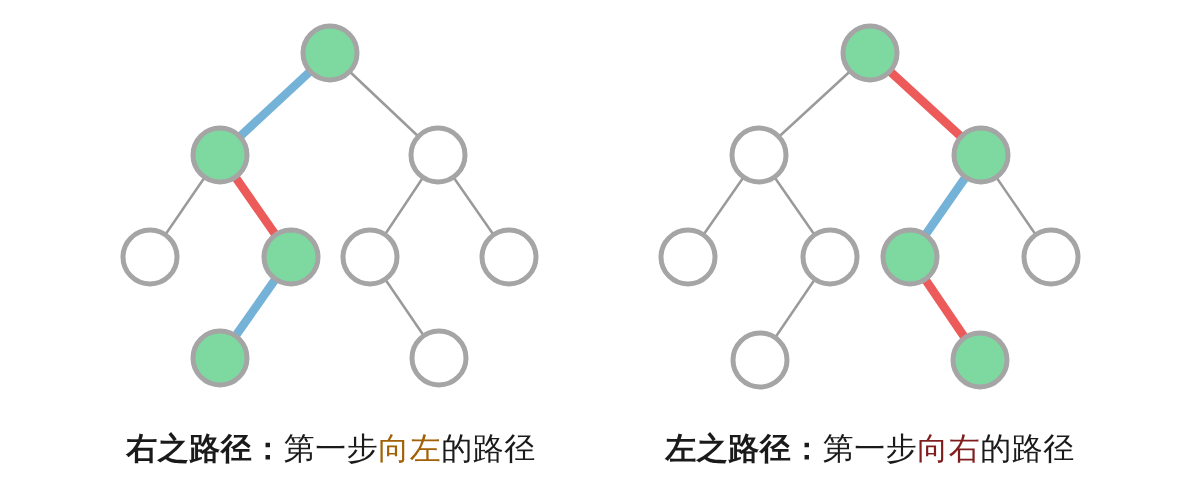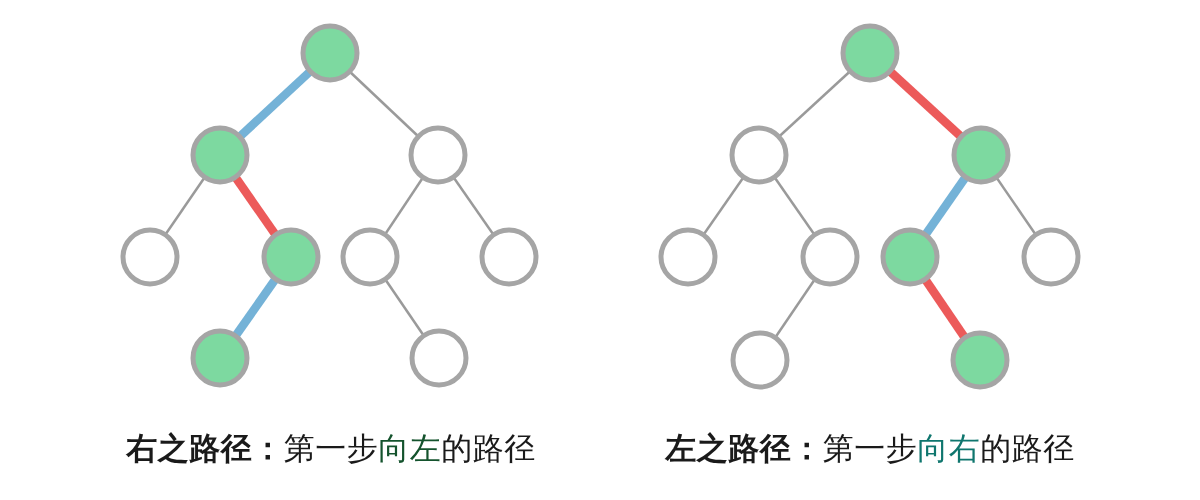--- a/index.html
+++ b/index.html
@@ -64,20 +64,20 @@
         <circle cx="688" cy="257" r="27" fill="#ffffff" stroke="#a5a5a5" stroke-width="5"></circle>
         <circle cx="830" cy="257" r="27" fill="#ffffff" stroke="#a5a5a5" stroke-width="5"></circle>
         <circle cx="910" cy="257" r="27" fill="#7dd9a0" stroke="#a5a5a5" stroke-width="5"></circle>
         <circle cx="1051" cy="257" r="27" fill="#ffffff" stroke="#a5a5a5" stroke-width="5"></circle>
         <circle cx="760" cy="360" r="27" fill="#ffffff" stroke="#a5a5a5" stroke-width="5"></circle>
         <circle cx="980" cy="360" r="27" fill="#7dd9a0" stroke="#a5a5a5" stroke-width="5"></circle>
       </g>
     </svg>
 
   <div class="caption cap-left" style="color: rgb(26, 26, 26);">
-    <span class="t">右之路径：</span><span>第一步</span><span style="color: #14532d;">向左</span><span>的路径</span>
+    <span class="t">右之路径：</span><span>第一步</span><span style="color: #a16207;">向左</span><span>的路径</span>
   </div>
 
   <div class="caption cap-right" style="color: rgb(26, 26, 26);">
-    <span class="t">左之路径：</span><span>第一步</span><span style="color: #0f766e;">向右</span><span>的路径</span>
+    <span class="t">左之路径：</span><span>第一步</span><span style="color: #7f1d1d;">向右</span><span>的路径</span>
   </div>
 
 </div>
 
 </body></html>

